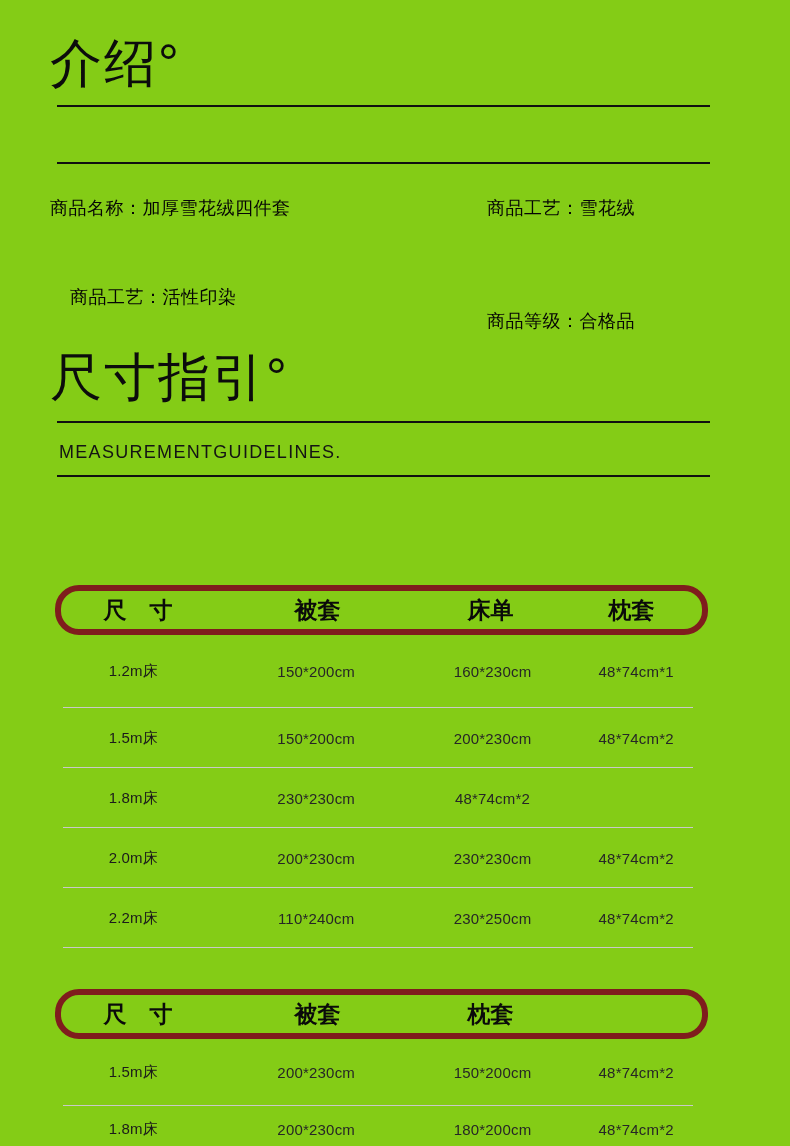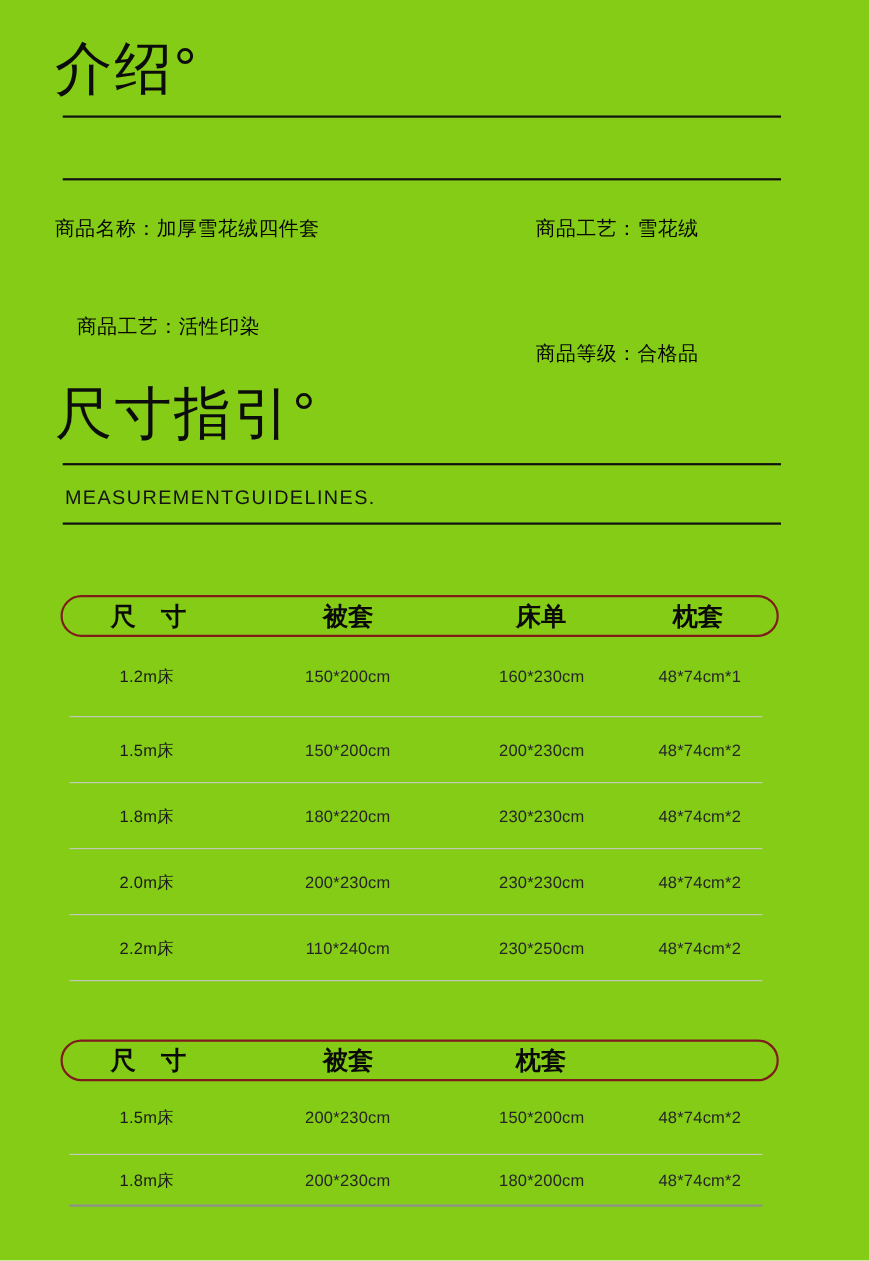--- a/index.html
+++ b/index.html
@@ -30,23 +30,23 @@
   }
   .a0 { left:50px;  top:196px; }
   .a1 { left:487px; top:196px; }
   .a2 { left:50px;  top:285px;margin-left:20px; }
   .a3 { left:487px; top:285px;margin-top:24px; }
 
   .size-table { position:absolute; left:55px; width:653px; }
   .st1 { top:541px; }
   .st2 { top:945px; }
   .pill-header {
-    box-sizing:border-box; height:38px; width:653px;
-    border:2px solid #7f1d1d; border-radius:24px;
-    display:grid; grid-template-columns:24% 32% 22% 22%; align-items:center;
+    box-sizing:border-box; height:50px; width:653px;
+    border:6px solid #7f1d1d; border-radius:24px;
+    display:grid; grid-template-columns:24% 32% 22% 22%; align-items:center;margin-top:44px;
   }
   .hcell {
     text-align:center; font-size:23px; font-weight:700; color:#0a0a0a;
     white-space:nowrap;
   }
   .trow {
     position:relative; display:grid; grid-template-columns:24% 32% 22% 22%;
     align-items:center; height:60px;
   }
   .trow::after {
@@ -105,21 +105,20 @@
           <span class="tcell c3">48*74cm*1</span>
         </div>
         <div class="trow">
           <span class="tcell c0">1.5m床</span>
           <span class="tcell c1">150*200cm</span>
           <span class="tcell c2">200*230cm</span>
           <span class="tcell c3">48*74cm*2</span>
         </div>
         <div class="trow">
           <span class="tcell c0">1.8m床</span>
-          <span class="tcell c1">180*220cm</span>
           <span class="tcell c2">230*230cm</span>
           <span class="tcell c3">48*74cm*2</span>
         </div>
         <div class="trow">
           <span class="tcell c0">2.0m床</span>
           <span class="tcell c1">200*230cm</span>
           <span class="tcell c2">230*230cm</span>
           <span class="tcell c3">48*74cm*2</span>
         </div>
         <div class="trow">

